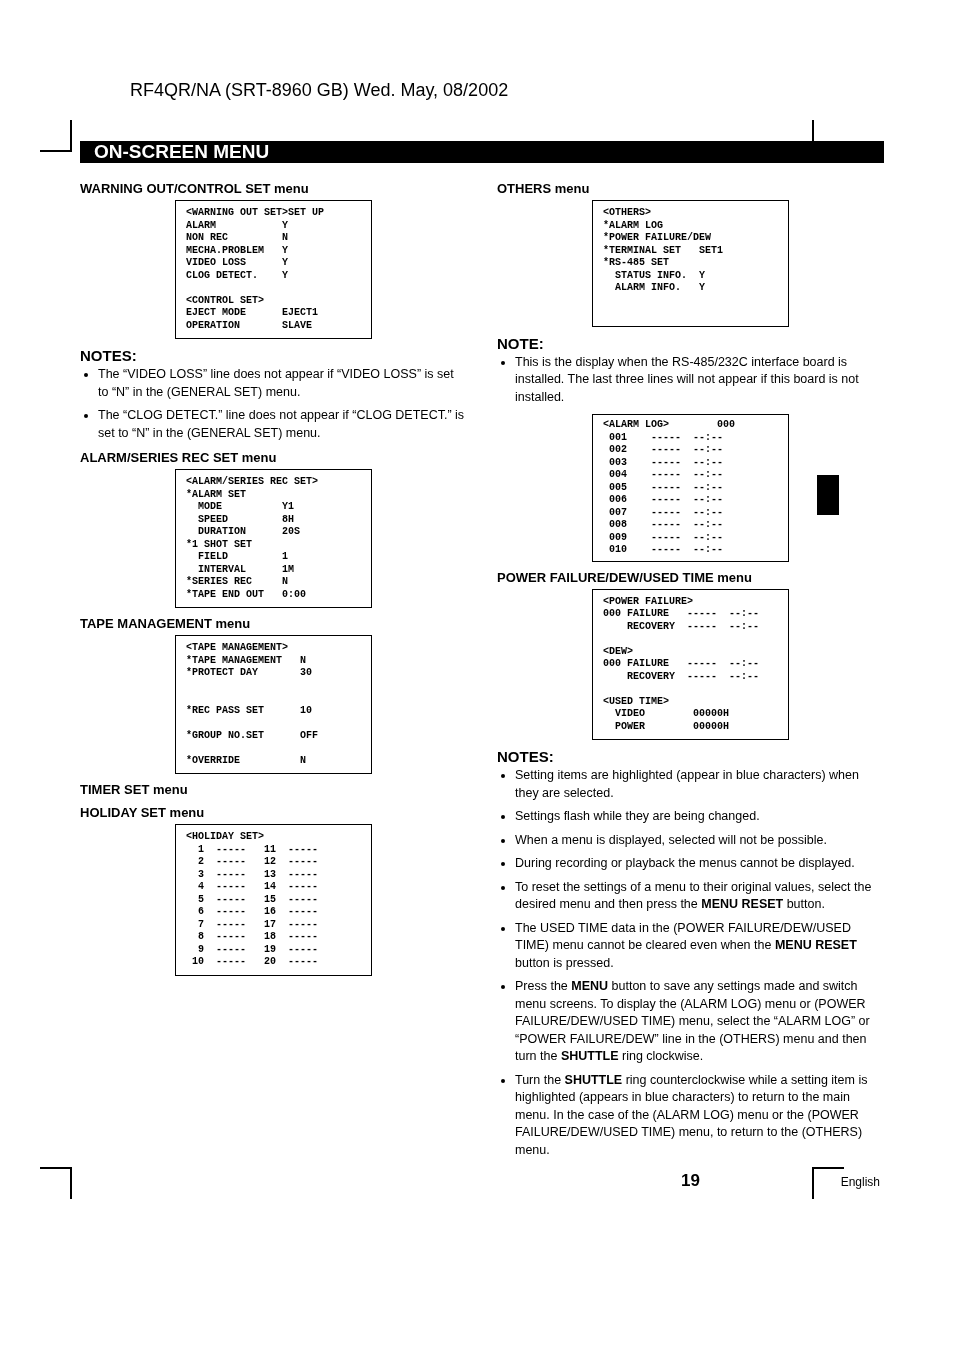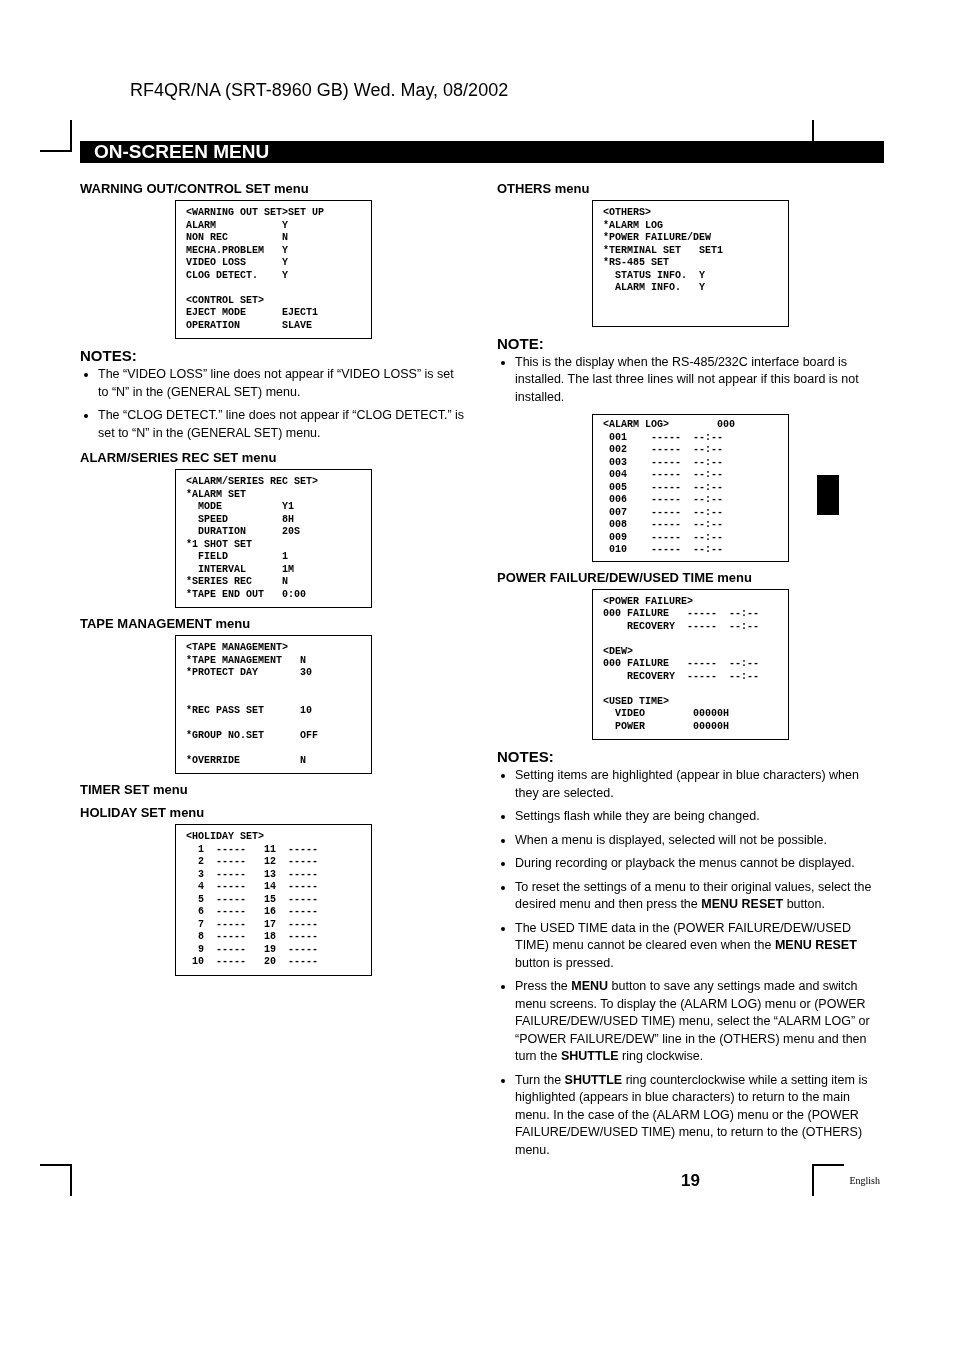--- a/index.html
+++ b/index.html
@@ -82,25 +82,24 @@
   ul.notes li {
     margin-bottom: 6px;
   }
   .page-num {
     font-weight: bold;
     font-size: 17px;
     text-align: center;
     margin-top: 12px;
   }
   .lang {
-    font-size: 10px;
+    font-size: 12px;
     text-align: right;
     margin-top: -16px;
     padding-right: 4px;
-    font-family: Liberation Serif, serif;
   }
   b { font-weight: bold; }
 </style>
 </head>
 <body>
 
 <div class="page">
   <div class="crop-mark tl"></div>
   <div class="crop-mark tr"></div>
   <div class="crop-mark bl"></div>

